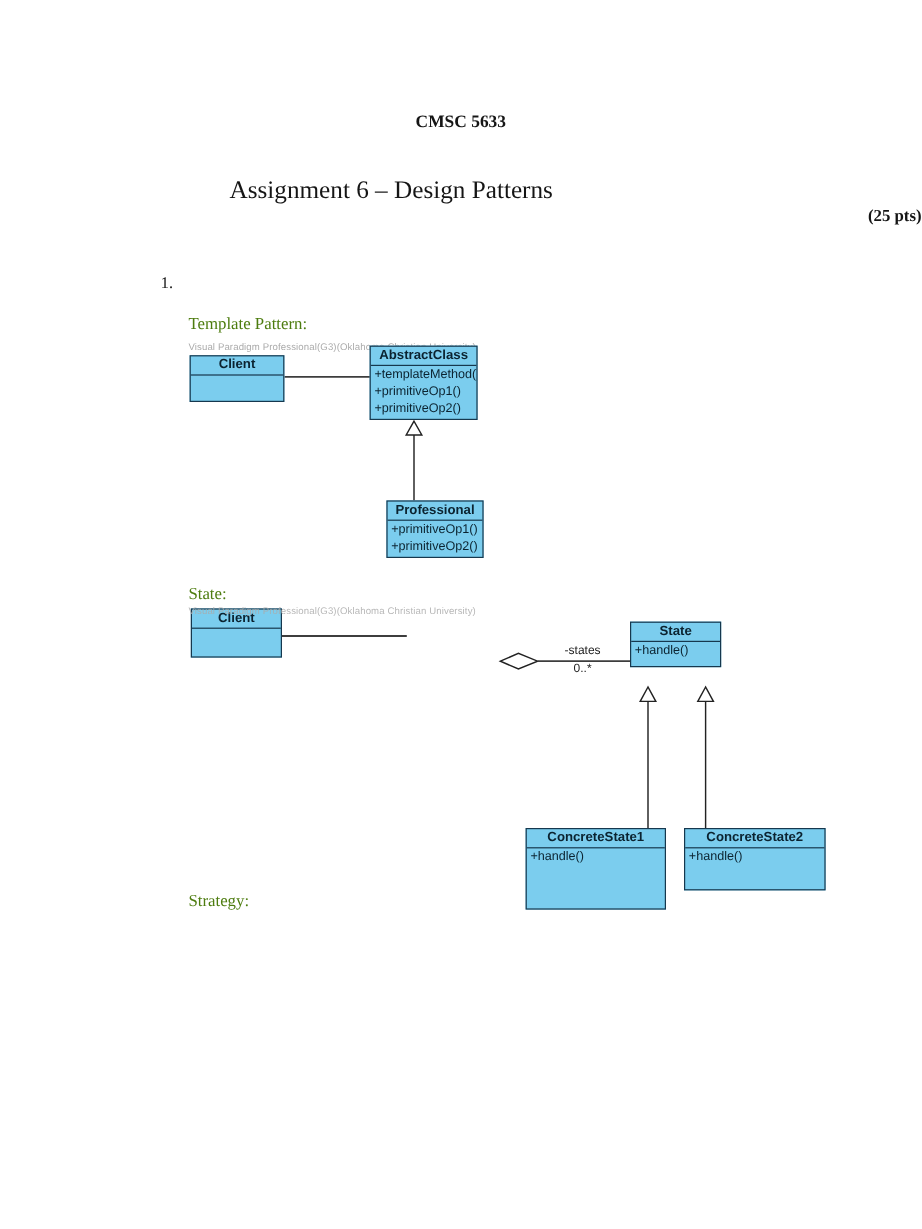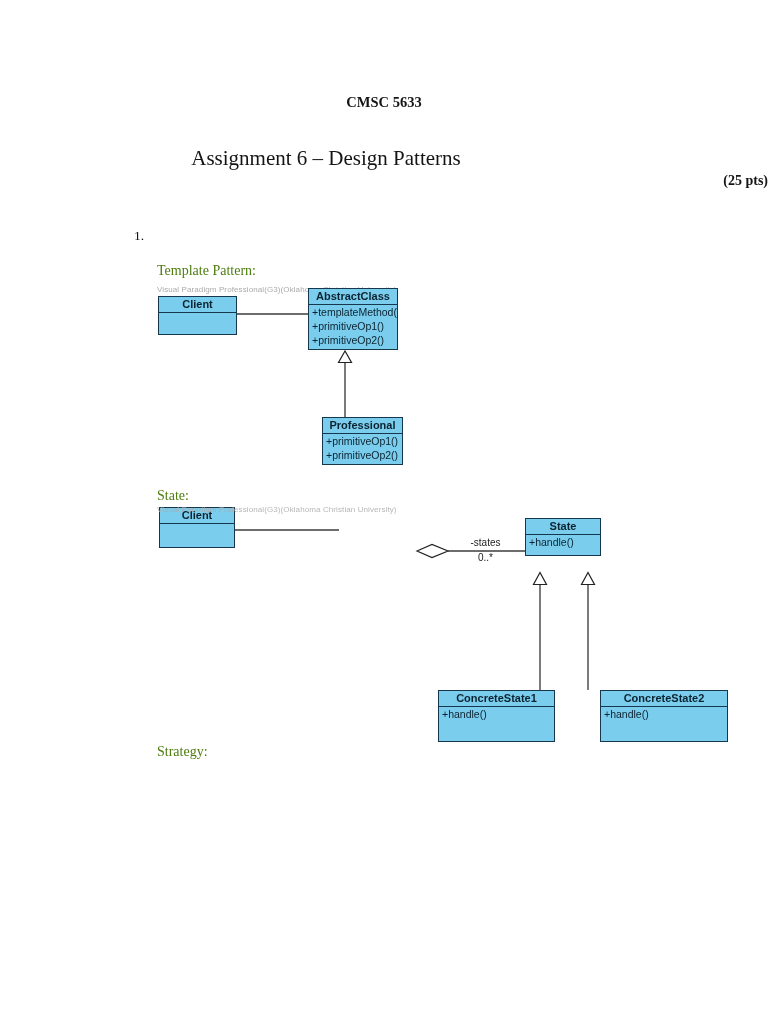--- a/index.html
+++ b/index.html
@@ -113,23 +113,23 @@
 
 
   <div class="assoc-label" style="left:458px;top:537px;">-states</div>
   <div class="assoc-label" style="left:458px;top:552px;">0..*</div>
 
   <div class="uml-box" style="left:525px;top:518px;width:76px;height:38px">
     <div class="uml-title">State</div>
     <div class="uml-row">+handle()</div>
   </div>
 
-  <div class="uml-box" style="left:438px;top:690px;width:117px;height:52px">
+  <div class="uml-box" style="left:438px;top:690px;width:117px;height:68px">
     <div class="uml-title">ConcreteState1</div>
     <div class="uml-row">+handle()</div>
   </div>
 
-  <div class="uml-box" style="left:600px;top:690px;width:128px;height:52px">
+  <div class="uml-box" style="left:570px;top:690px;width:118px;height:52px">
     <div class="uml-title">ConcreteState2</div>
     <div class="uml-row">+handle()</div>
   </div>
 
 </div>
 
 </body></html>

